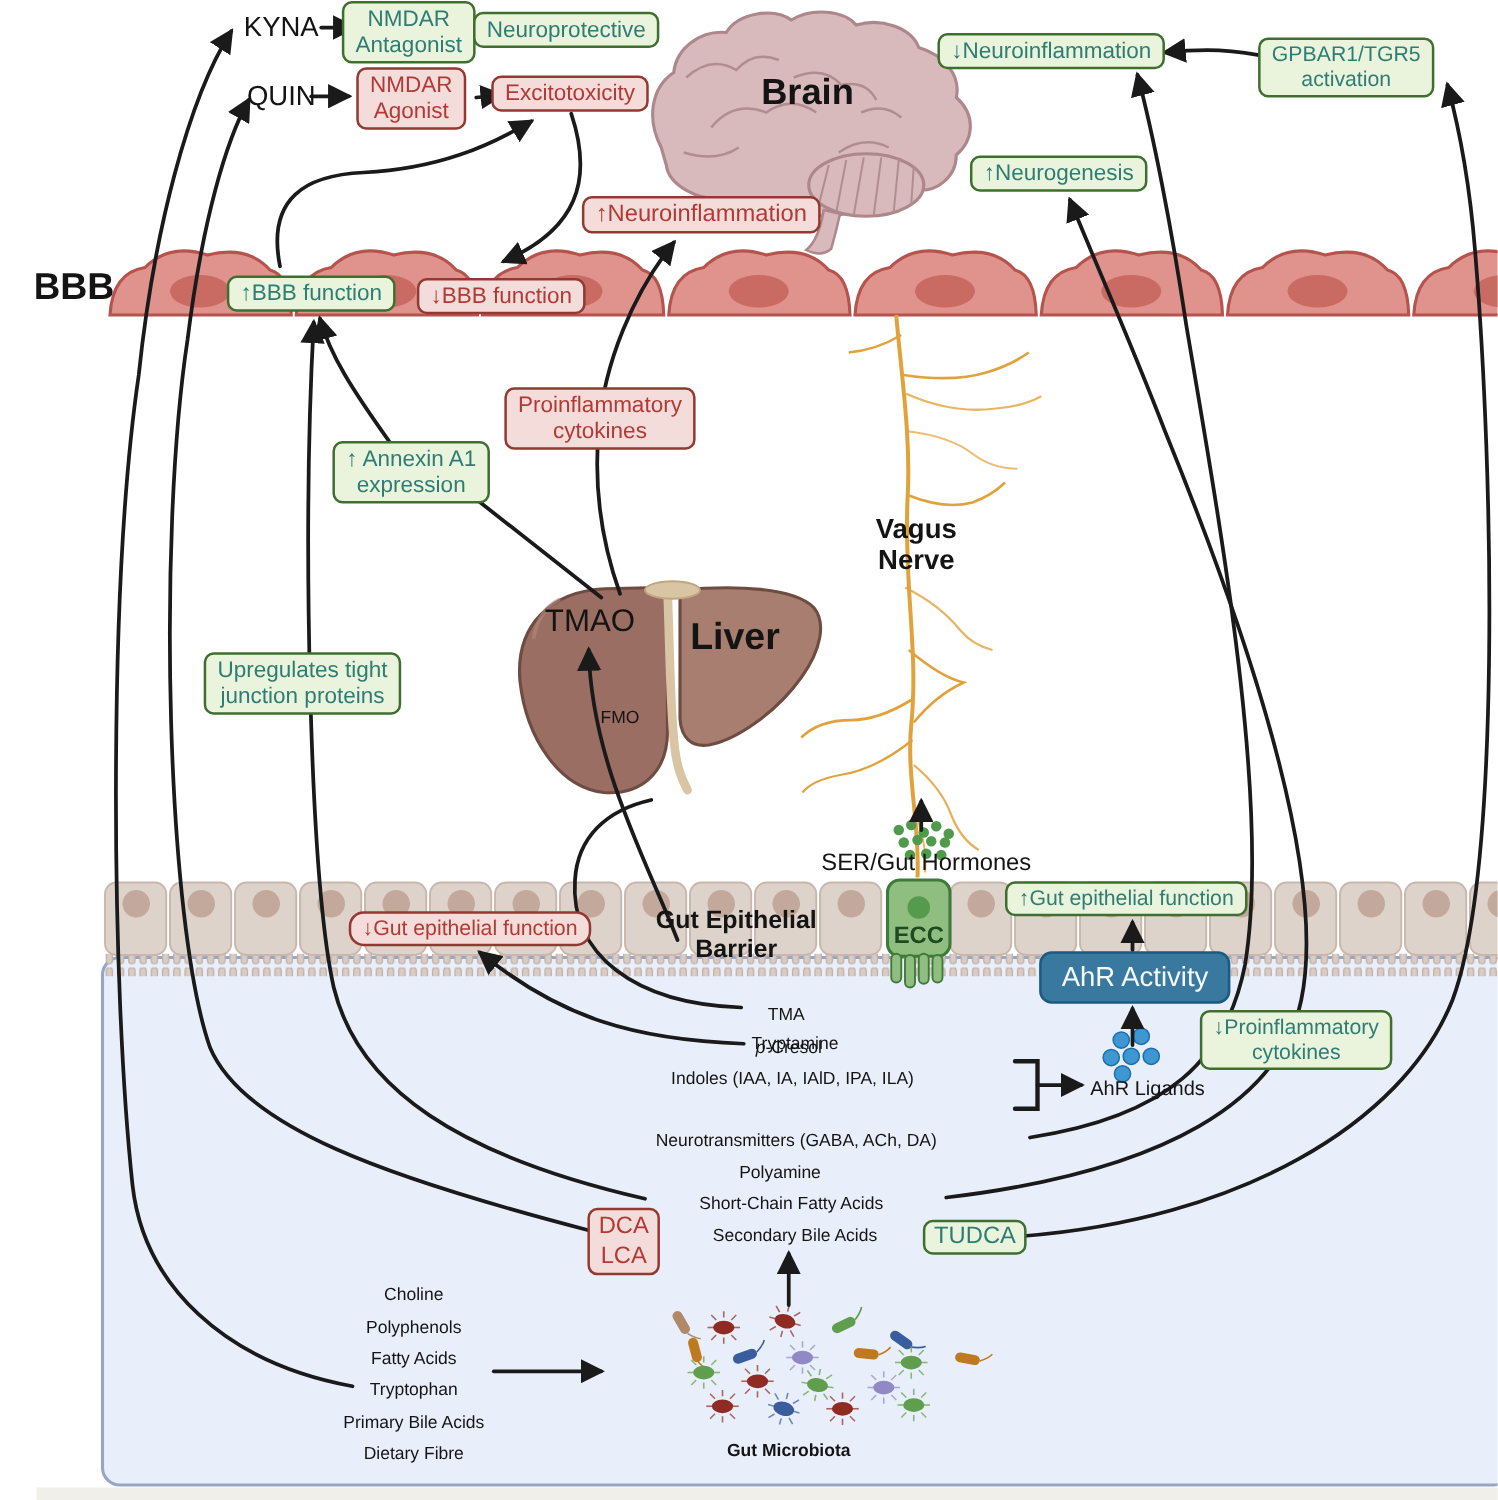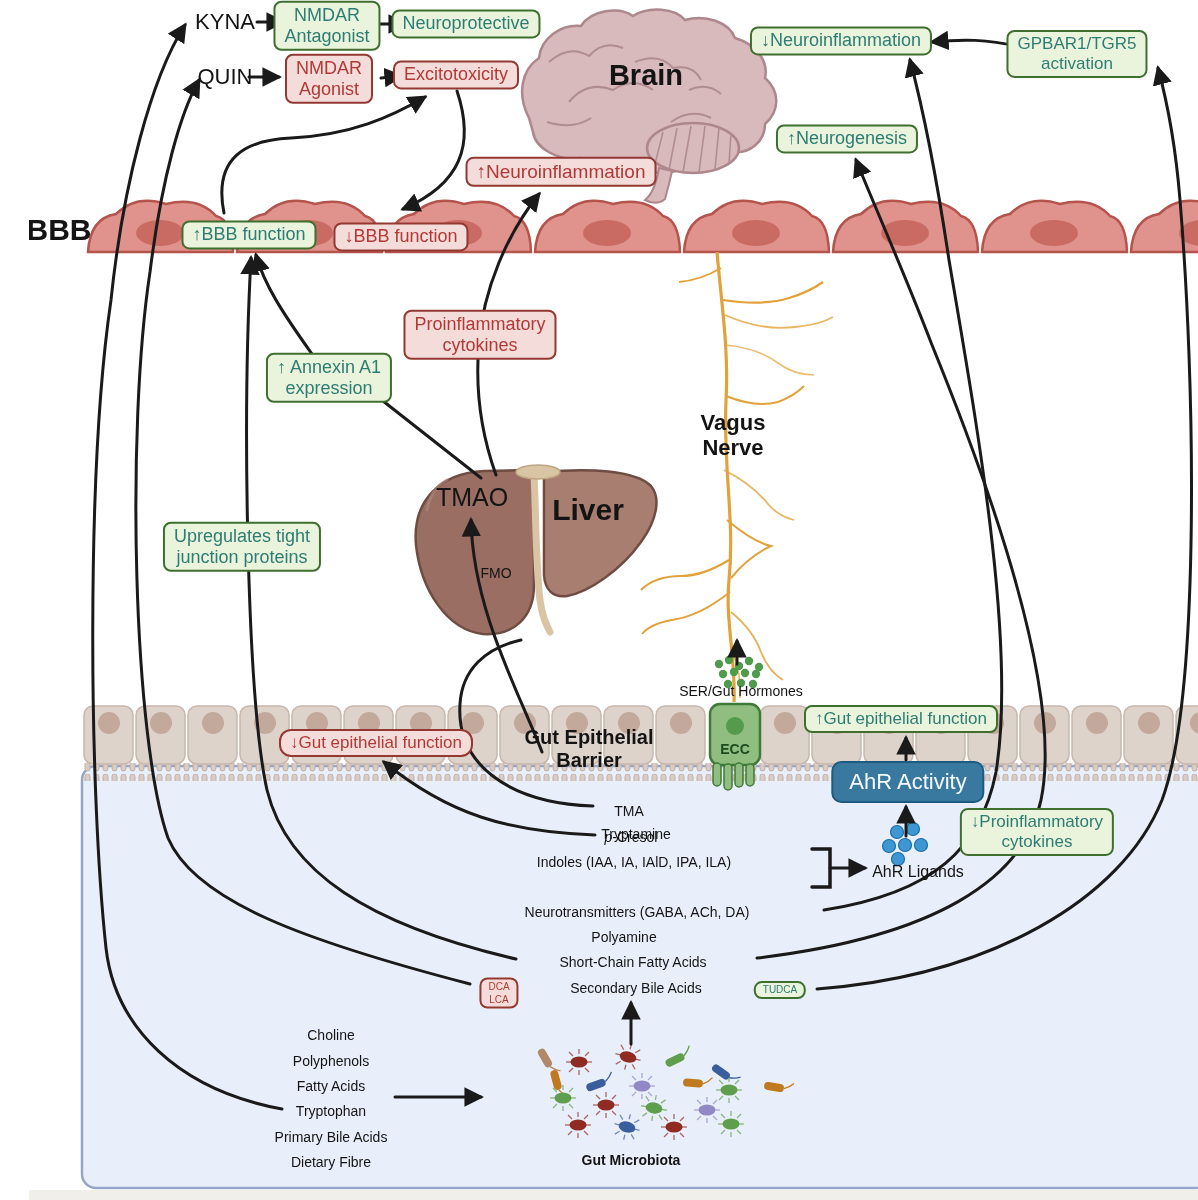--- a/index.html
+++ b/index.html
@@ -1,30 +1,30 @@
 <!DOCTYPE html>
 <html><head>
 <meta charset="utf-8">
 <style>
   html,body{margin:0;padding:0;background:#fff;}
   #stage{position:relative;width:1198px;height:1200px;background:#ffffff;overflow:hidden;
          font-family:"Liberation Sans",sans-serif;margin-left:29px;}
   #art{position:absolute;left:0;top:0;}
   .lbl{position:absolute;transform:translate(-50%,-50%);color:#141414;white-space:nowrap;}
-  .fs15{font-size:14px;} .fs16{font-size:16px;} .fs21{font-size:14px;} .fs22{font-size:22px;}
+  .fs15{font-size:19px;} .fs16{font-size:16px;} .fs21{font-size:14px;} .fs22{font-size:22px;}
   .fs25{font-size:25px;} .b{font-weight:bold;}
   .title30{font-size:30px;font-weight:800;}
   .box{position:absolute;transform:translate(-50%,-50%);border:2.5px solid;border-radius:8px;
        padding:2px 9px;text-align:center;font-size:18px;line-height:1.18;white-space:nowrap;}
   .green{background:#eaf3dc;border-color:#3f6f2f;color:#2e7d74;}
   .red{background:#f3dcda;border-color:#943832;color:#b23a36;}
   .blue{background:#39799f;border-color:#1d5a80;color:#f5f9fc;font-size:22px;padding:6px 16px;
         border-radius:10px;}
   .fs17b{font-size:17px;}
-  .small{font-size:10px;padding:1px 7px;}
+  .small{font-size:19px;padding:1px 7px;}
   .ital{font-style:italic;}
   .ecc-lbl{color:#1d4a1e;}
   .bottom-strip{position:absolute;left:0;top:1190px;width:1198px;height:10px;background:#f1efe9;}
 </style>
 </head>
 <body>
 
 <div id="stage">
 
 <svg id="art" width="1198" height="1200" viewBox="0 0 1198 1200">
@@ -259,21 +259,21 @@
 <div class="lbl fs21" style="left:302px;top:1061px;">Polyphenols</div>
 <div class="lbl fs21" style="left:302px;top:1086px;">Fatty Acids</div>
 <div class="lbl fs21" style="left:302px;top:1111px;">Tryptophan</div>
 <div class="lbl fs21" style="left:302px;top:1137px;">Primary Bile Acids</div>
 <div class="lbl fs21" style="left:302px;top:1162px;">Dietary Fibre</div>
 
 <div class="box green" style="left:298px;top:26px;">
   <div>NMDAR</div>
   <div>Antagonist</div>
 </div>
-<div class="box green" style="left:437px;top:24px;">Neuroprotective</div>
+<div class="box green" style="left:424px;top:24px;">Neuroprotective</div>
 <div class="box red" style="left:300px;top:79px;">
   <div>NMDAR</div>
   <div>Agonist</div>
 </div>
 <div class="box red" style="left:427px;top:75px;">Excitotoxicity</div>
 <div class="box green" style="left:220px;top:235px;">↑BBB function</div>
 <div class="box red" style="left:372px;top:237px;">↓BBB function</div>
 <div class="box red" style="left:532px;top:172px;font-size:19px;">↑Neuroinflammation</div>
 <div class="box green" style="left:812px;top:41px;">↓Neuroinflammation</div>
 <div class="box green fs17b" style="left:1048px;top:54px;">

